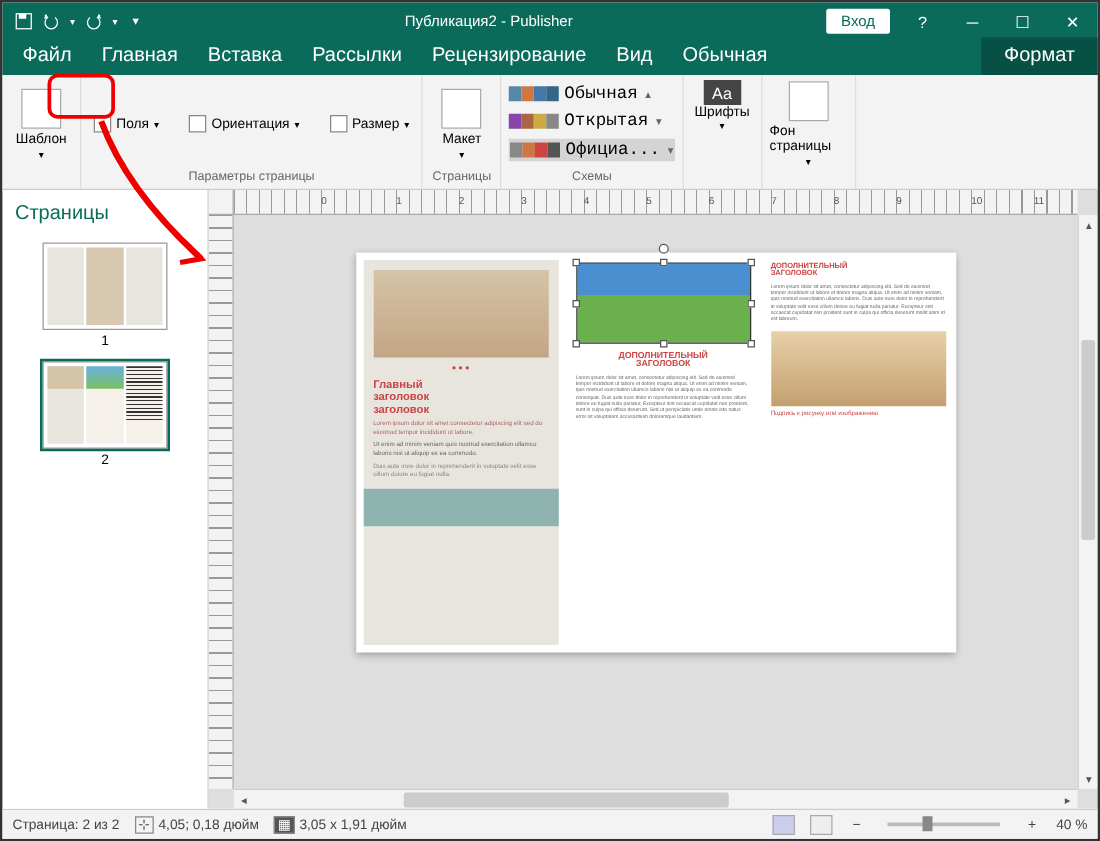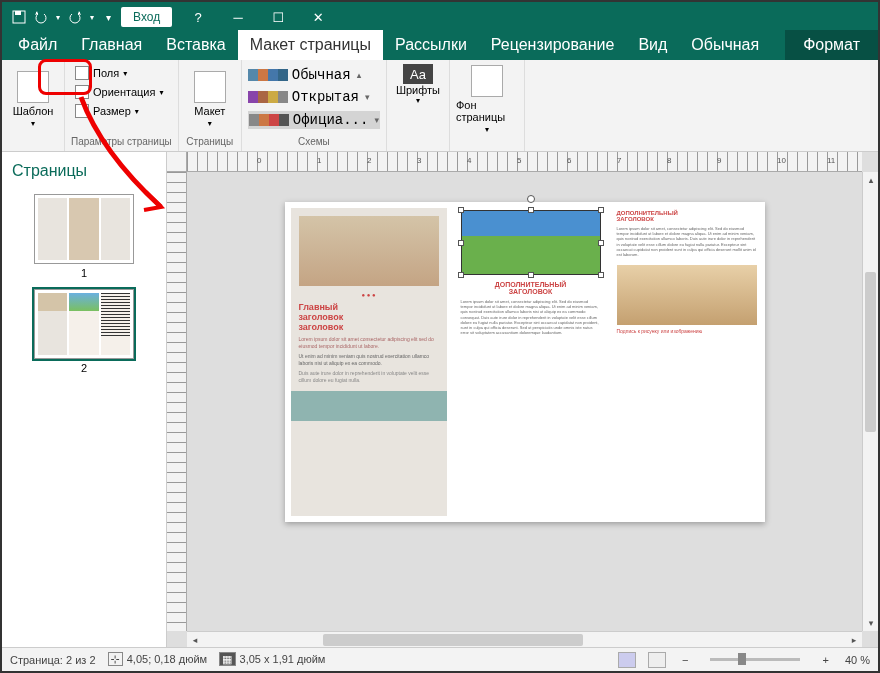--- a/index.html
+++ b/index.html
@@ -17,21 +17,21 @@
 .tab { padding: 6px 12px; color: #fff; font-size: 16px; cursor: pointer; }
 .tab.active { background: #fff; color: #333; }
 .tab.format { margin-left: auto; background: #075044; color: #fff; padding: 6px 18px; }
 
 .ribbon { height: 92px; background: #f3f3f3; border-bottom: 1px solid #ccc; display: flex; position: relative; }
 .ribbon-group { border-right: 1px solid #ddd; padding: 4px 6px 2px; display: flex; flex-direction: column; }
 .group-content { flex: 1; display: flex; gap: 4px; }
 .group-label { font-size: 10px; color: #666; text-align: center; padding: 2px 0; }
 .big-btn { width: 50px; display: flex; flex-direction: column; align-items: center; justify-content: center; gap: 2px; font-size: 11px; }
 .big-icon { width: 32px; height: 32px; background: #fff; border: 1px solid #aaa; }
-.small-btns { display: flex; flex-direction: column; gap: 1px; }
+.small-btns { display: flex; flex-direction: row; gap: 16px; }
 .small-btn { display: flex; align-items: center; gap: 4px; font-size: 11px; padding: 2px 4px; white-space: nowrap; }
 .small-icon { width: 14px; height: 14px; border: 1px solid #888; background: #fff; flex-shrink: 0; }
 
 .schemes-group .scheme-row { display: flex; gap: 4px; align-items: center; margin-bottom: 2px; }
 .scheme-swatch { display: flex; }
 .scheme-swatch span { width: 10px; height: 12px; }
 .scheme-label { font-size: 14px; font-family: Liberation Mono, monospace; }
 .scheme-arrow { font-size: 9px; color: #666; margin-left: 2px; }
 
 .fonts-btn { width: 50px; display: flex; flex-direction: column; align-items: center; font-size: 11px; }
@@ -114,34 +114,34 @@
       <span style="font-size:8px">▾</span>
       <span class="qat-icon">
           <svg width="14" height="14" viewBox="0 0 14 14">
             <path d="M4 4 A5 5 0 1 0 10 4 L12 2" fill="none" stroke="#fff"></path>
             <path d="M13 5 L10 4 L11 1" fill="#fff"></path>
           </svg>
         </span>
       <span style="font-size:8px">▾</span>
       <span style="font-size:10px;margin-left:4px">▾</span>
     </div>
+    <div class="title-text">Публикация2  -  Publisher</div>
     <div class="signin-btn">Вход</div>
     <div class="win-controls">
       <div class="win-btn">?</div>
       <div class="win-btn">─</div>
       <div class="win-btn">☐</div>
       <div class="win-btn">✕</div>
     </div>
   </div>
 
   <div class="tabs">
     <div class="tab">Файл</div>
     <div class="tab">Главная</div>
     <div class="tab">Вставка</div>
-    <div class="tab active">Макет страницы</div>
     <div class="tab">Рассылки</div>
     <div class="tab">Рецензирование</div>
     <div class="tab">Вид</div>
     <div class="tab">Обычная</div>
     <div class="tab format">Формат</div>
   </div>
 
   <div class="ribbon">
     <div class="ribbon-group">
       <div class="group-content">

